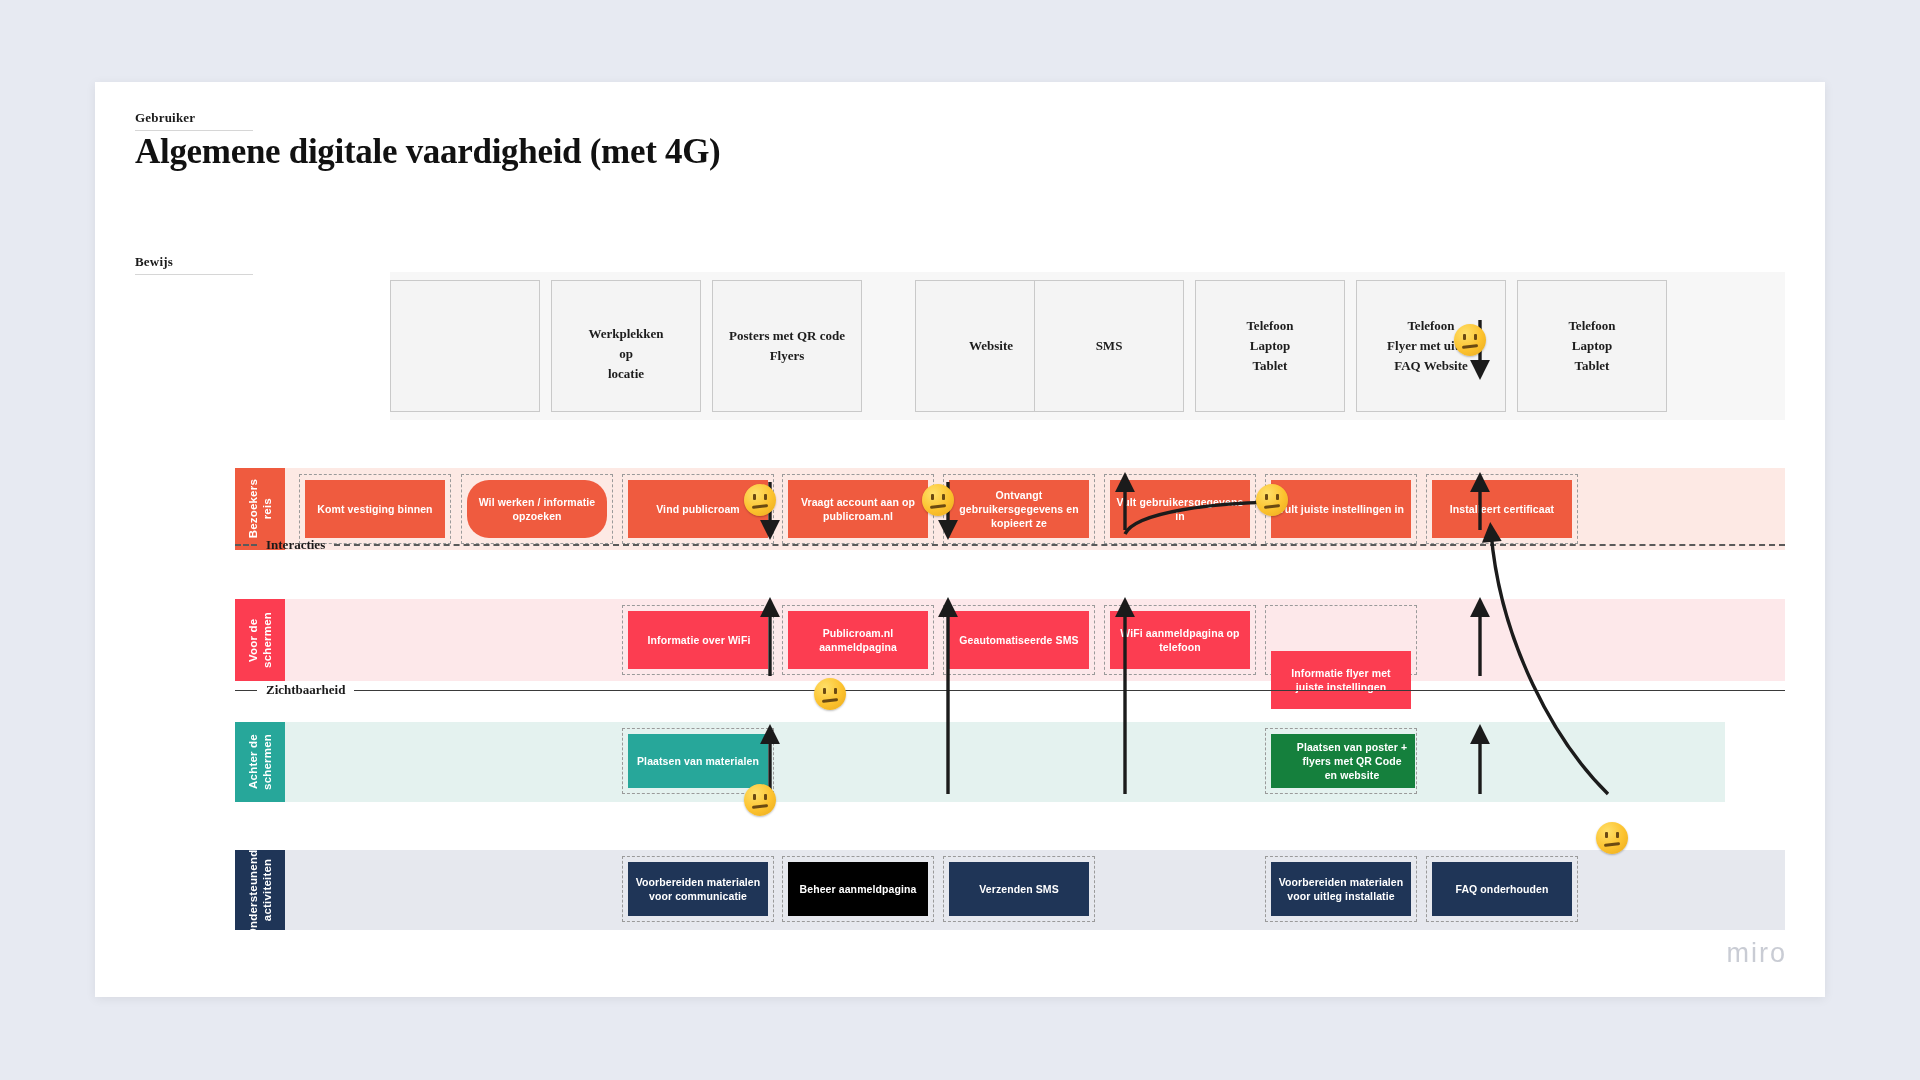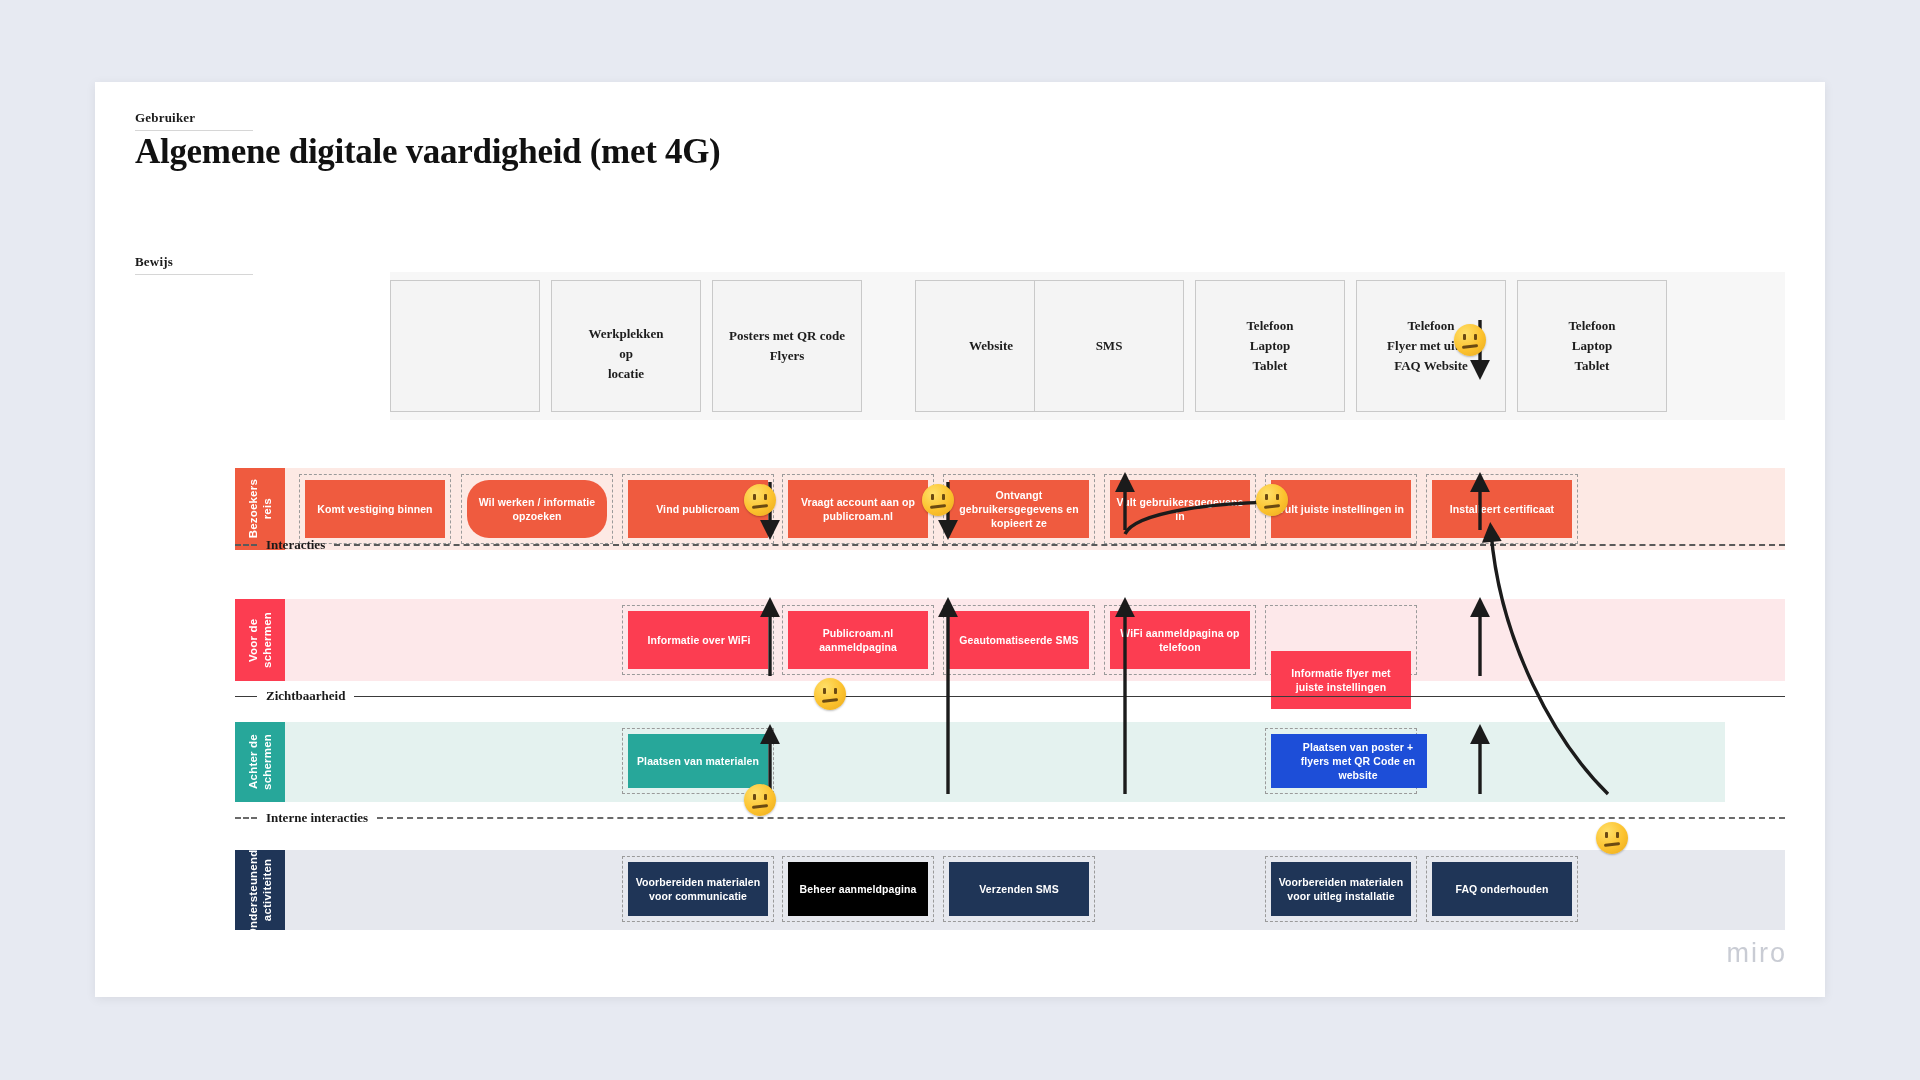--- a/index.html
+++ b/index.html
@@ -296,21 +296,21 @@
           <span style="white-space: pre-line;">Achter de
 schermen</span>
         </div>
         <div class="lane-left" style="width: 120px; background: rgb(228, 242, 239);"></div>
         <div class="lane-strip" style="left: 155px; width: 1335px; background: rgb(228, 242, 239);"></div>
         <div class="step-wrap" style="left: 387px; top: 6px; width: 152px; height: 66px;"></div>
         <div class="step" style="left: 393px; top: 12px; width: 140px; height: 54px; background: rgb(39, 167, 154);">
           <div>Plaatsen van materialen</div>
         </div>
         <div class="step-wrap" style="left: 1030px; top: 6px; width: 152px; height: 66px;"></div>
-        <div class="step" style="left: 1036px; top: 12px; width: 156px; height: 54px; background: #1d4ed8; padding-left: 24px;">
+        <div class="step" style="left: 1036px; top: 12px; width: 144px; height: 54px; background: #15803d; padding-left: 24px;">
           <div>Plaatsen van poster + flyers met QR Code en website</div>
         </div>
       </div>
       <div class="lane" style="top: 768px; height: 80px; width: 1550px;">
         <div class="lane-tab" style="background: rgb(31, 53, 87);">
           <span style="white-space: pre-line;">Ondersteunende
 activiteiten</span>
         </div>
         <div class="lane-left" style="width: 120px; background: rgb(230, 232, 238);"></div>
         <div class="lane-strip" style="left: 155px; width: 1395px; background: rgb(230, 232, 238);"></div>
@@ -336,31 +336,26 @@
         </div>
       </div>
     </div>
 
   <div class="divider" id="div-interacties" style="left:140px; top:456px; width:1550px;">
     <div class="dline pre dl-dash-sm"></div>
     <div class="dtext">Interacties</div>
     <div class="dline post dl-dash-sm"></div>
   </div>
 
-  <div class="divider" id="div-zichtbaarheid" style="left:140px; top:601px; width:1550px;margin-top:6px;">
+  <div class="divider" id="div-zichtbaarheid" style="left:140px; top:601px; width:1550px;">
     <div class="dline pre dl-solid"></div>
     <div class="dtext">Zichtbaarheid</div>
     <div class="dline post dl-solid"></div>
   </div>
 
-  <div class="divider" id="div-interne" style="left:140px; top:729px; width:1550px;">
-    <div class="dline pre dl-dash-lg"></div>
-    <div class="dtext">Interne interacties</div>
-    <div class="dline post dl-dash-lg"></div>
-  </div>
 
   <svg id="arrows" viewBox="0 0 1730 915">
     <defs>
       <marker id="ah" viewBox="0 0 12 12" refX="6" refY="6" markerWidth="7" markerHeight="7" orient="auto-start-reverse">
         <path d="M 1 1 L 11 6 L 1 11 z" fill="#1b1b1b"></path>
       </marker>
     </defs>
     <g stroke="#1b1b1b" stroke-width="3.4" fill="none" marker-end="url(#ah)">
 
       <path d="M 1385 238 L 1385 288"></path>

